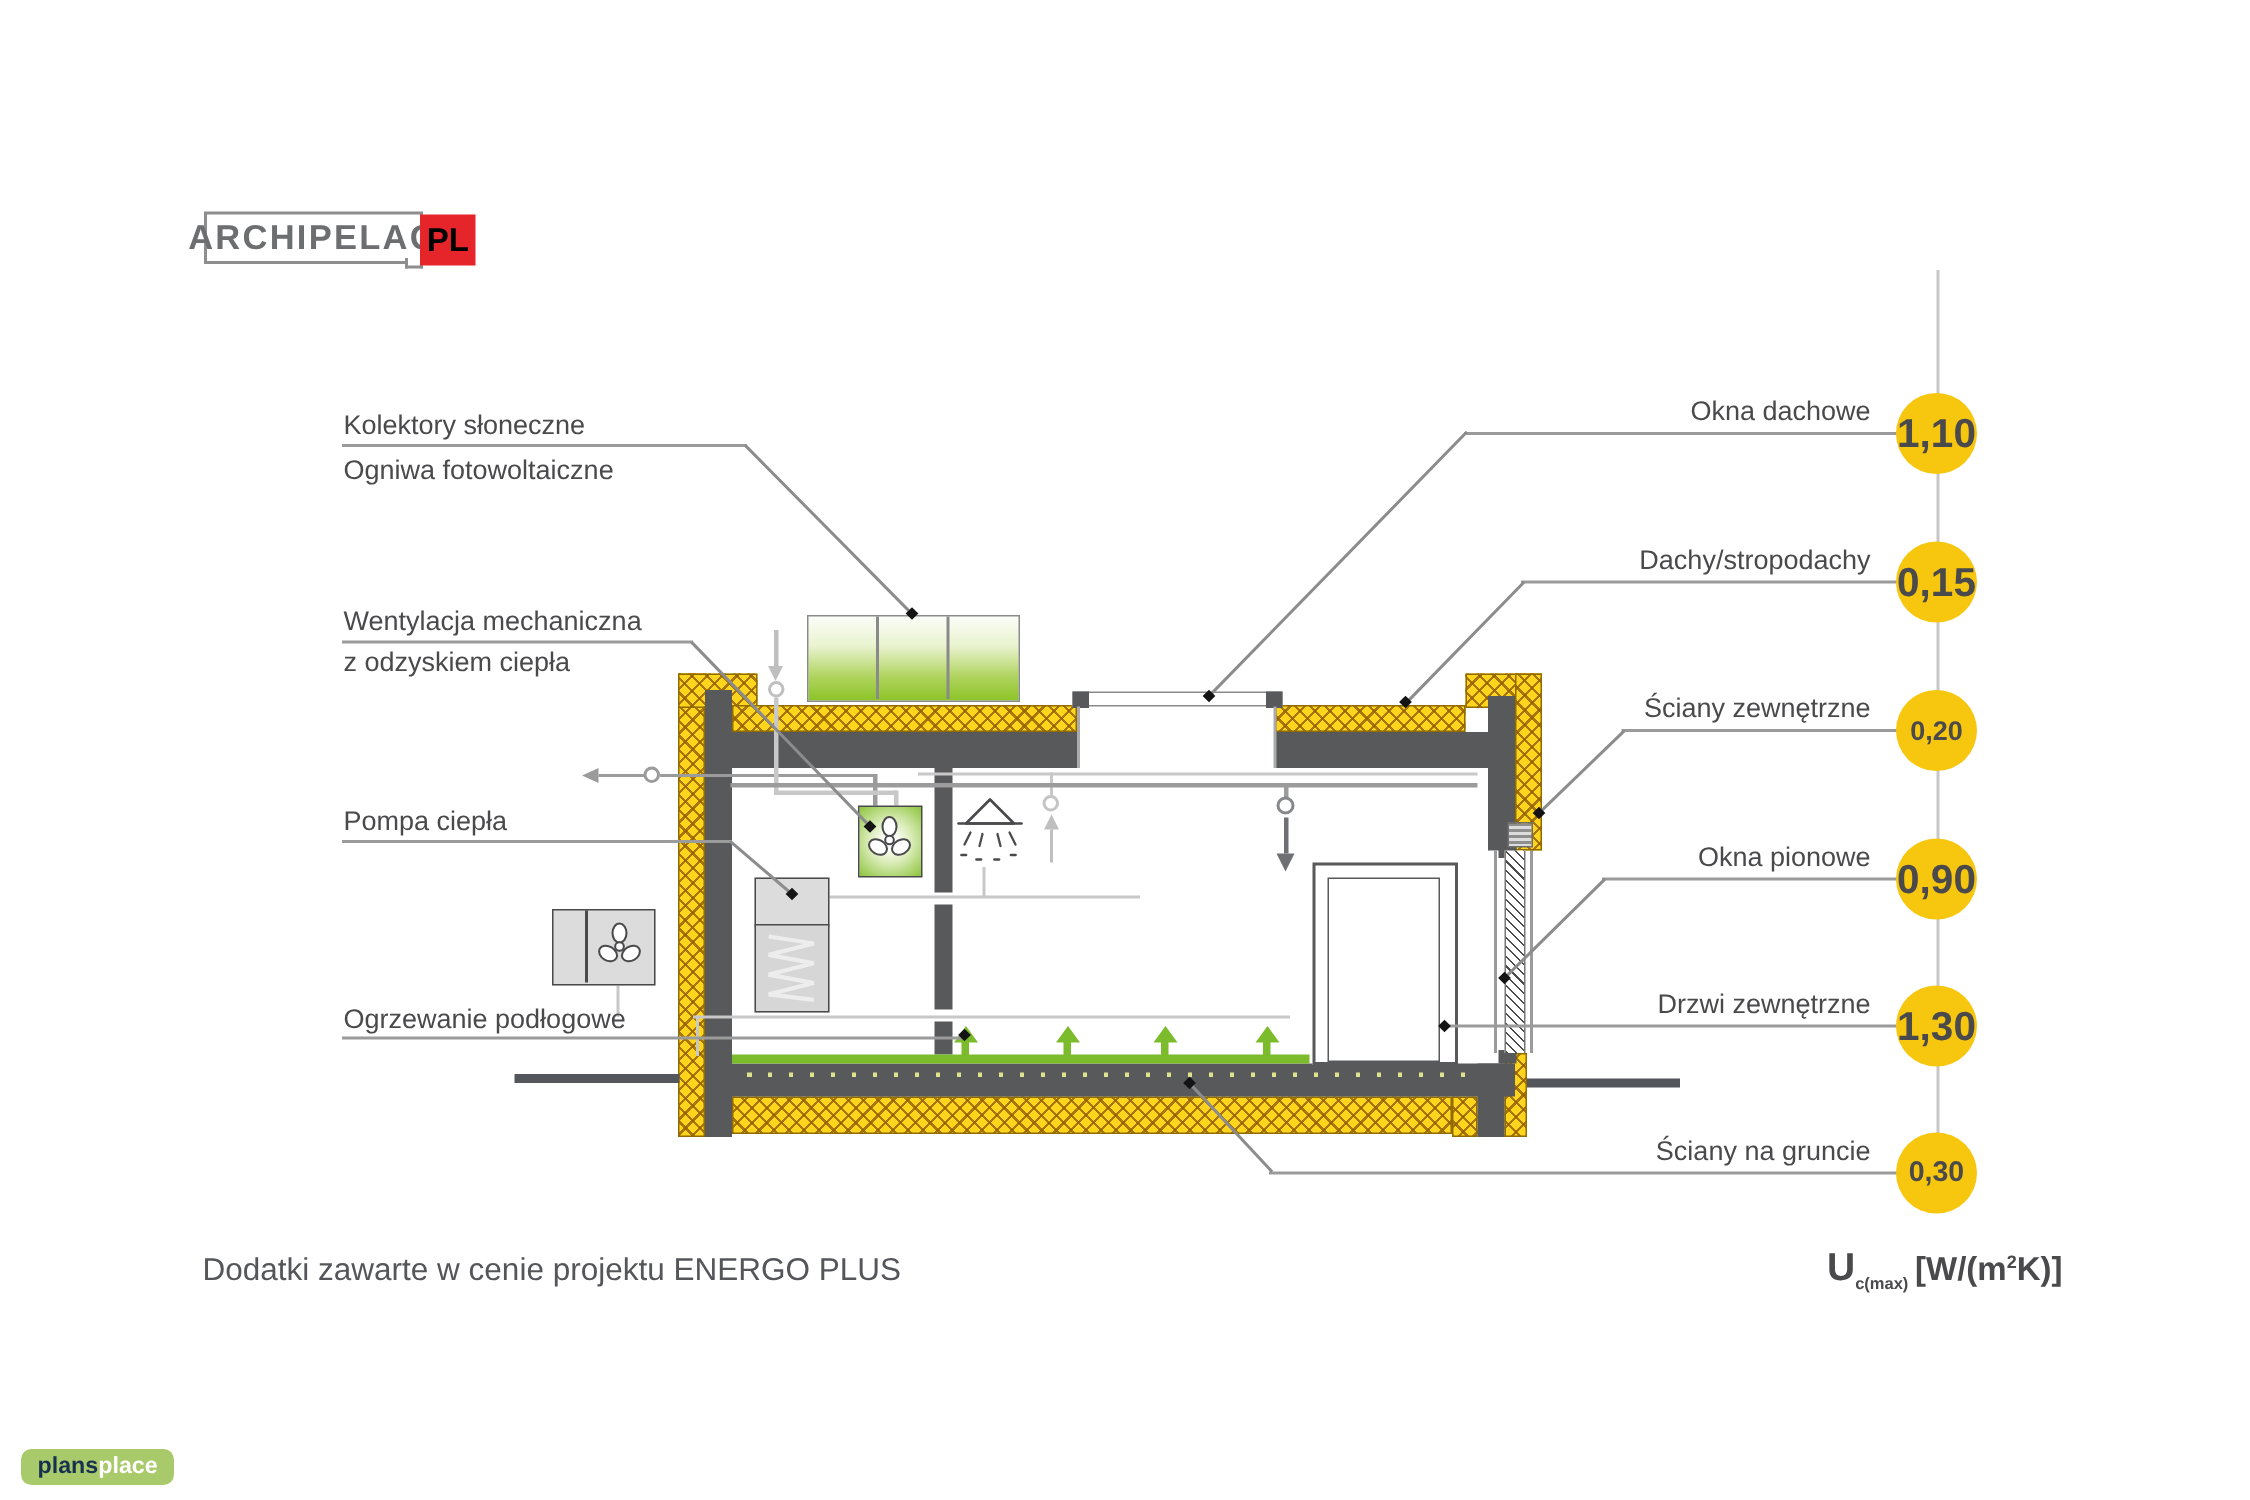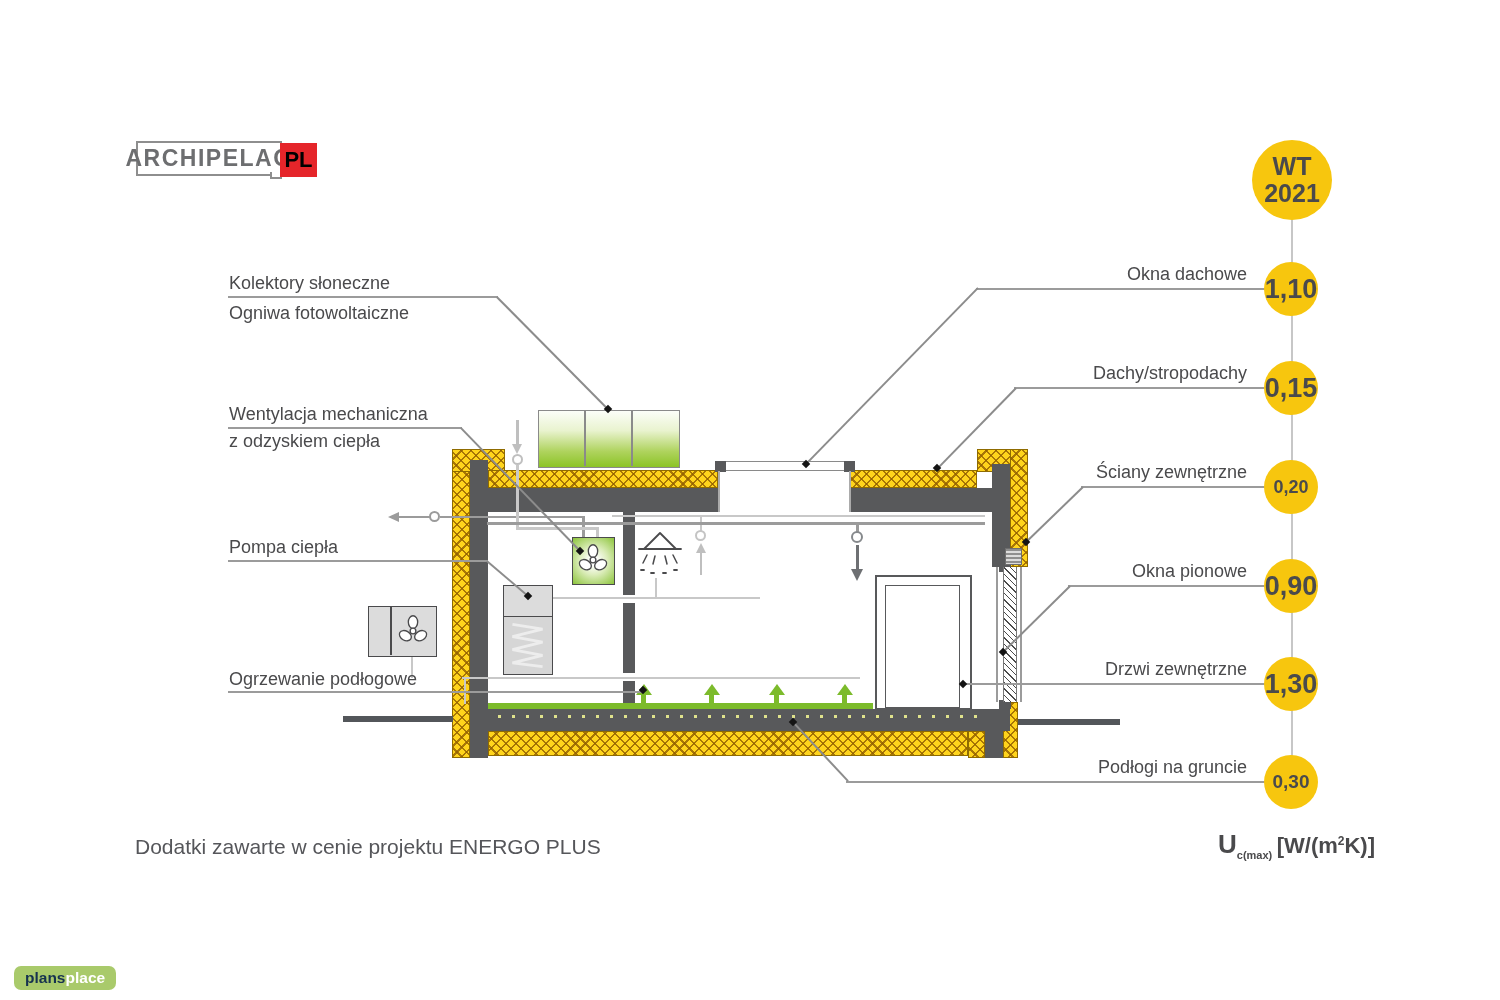--- a/index.html
+++ b/index.html
@@ -200,24 +200,20 @@
       <line x1="43" y1="27" x2="47" y2="35" stroke-width="1.5"></line>
       <line x1="11" y1="42" x2="14" y2="42" stroke-width="1.8"></line>
       <line x1="21" y1="45" x2="24" y2="45" stroke-width="1.8"></line>
       <line x1="33" y1="45" x2="36" y2="45" stroke-width="1.8"></line>
       <line x1="44" y1="42" x2="47" y2="42" stroke-width="1.8"></line>
     </g>
   </svg>
 
   <div class="abs" style="left:1291px;top:180px;width:1.5px;height:602px;background:#C7C7C7;z-index:0;"></div>
 
-  <div class="abs badge" style="left:1252px;top:140px;width:80px;height:80px;font-size:25px;line-height:1.08;flex-direction:column;">
-    <span>WT</span>
-    <span>2021</span>
-  </div>
 
   <div class="abs lbl lbl-r" style="right:253px;top:263px;">Okna dachowe</div>
   <div class="abs hline" style="left:976px;top:288px;width:294px;"></div>
   <div class="abs dline" style="left:806px;top:463px;width:246px;transform:rotate(-45.7deg);"></div>
   <div class="abs diamond" style="left:803px;top:461px;"></div>
   <div class="abs badge" style="left:1264px;top:262px;width:54px;height:54px;font-size:27px;">1,10</div>
 
   <div class="abs lbl lbl-r" style="right:253px;top:362px;">Dachy/stropodachy</div>
   <div class="abs hline" style="left:1014px;top:387px;width:256px;"></div>
   <div class="abs dline" style="left:937px;top:468px;width:113px;transform:rotate(-45.7deg);"></div>
@@ -234,21 +230,21 @@
   <div class="abs hline" style="left:1068px;top:585px;width:202px;"></div>
   <div class="abs dline" style="left:1003px;top:651px;width:94px;transform:rotate(-44.6deg);"></div>
   <div class="abs diamond" style="left:1000px;top:649px;"></div>
   <div class="abs badge" style="left:1264px;top:559px;width:54px;height:54px;font-size:27px;">0,90</div>
 
   <div class="abs lbl lbl-r" style="right:253px;top:658px;">Drzwi zewnętrzne</div>
   <div class="abs hline" style="left:963px;top:683px;width:307px;"></div>
   <div class="abs diamond" style="left:960px;top:681px;"></div>
   <div class="abs badge" style="left:1264px;top:657px;width:54px;height:54px;font-size:27px;">1,30</div>
 
-  <div class="abs lbl lbl-r" style="right:253px;top:756px;">Podłogi na gruncie</div>
+  <div class="abs lbl lbl-r" style="right:253px;top:756px;">Ściany na gruncie</div>
   <div class="abs hline" style="left:846px;top:781px;width:424px;"></div>
   <div class="abs dline" style="left:793px;top:721px;width:81px;transform:rotate(47deg);"></div>
   <div class="abs diamond" style="left:790px;top:719px;"></div>
   <div class="abs badge" style="left:1264px;top:755px;width:54px;height:54px;font-size:19px;">0,30</div>
 
   <div class="abs caption" style="left:135px;top:835px;">Dodatki zawarte w cenie projektu ENERGO PLUS</div>
   <div class="abs" style="left:1218px;top:829px;z-index:6;white-space:nowrap;color:#4A4A4C;">
     <span style="font-size:26px;font-weight:bold;">U</span><span style="font-size:11px;font-weight:bold;vertical-align:-6px;">c(max)</span>
     <span style="font-size:22px;font-weight:bold;">[W/(m</span><span style="font-size:12px;font-weight:bold;vertical-align:8px;">2</span><span style="font-size:22px;font-weight:bold;">K)]</span>
   </div>

